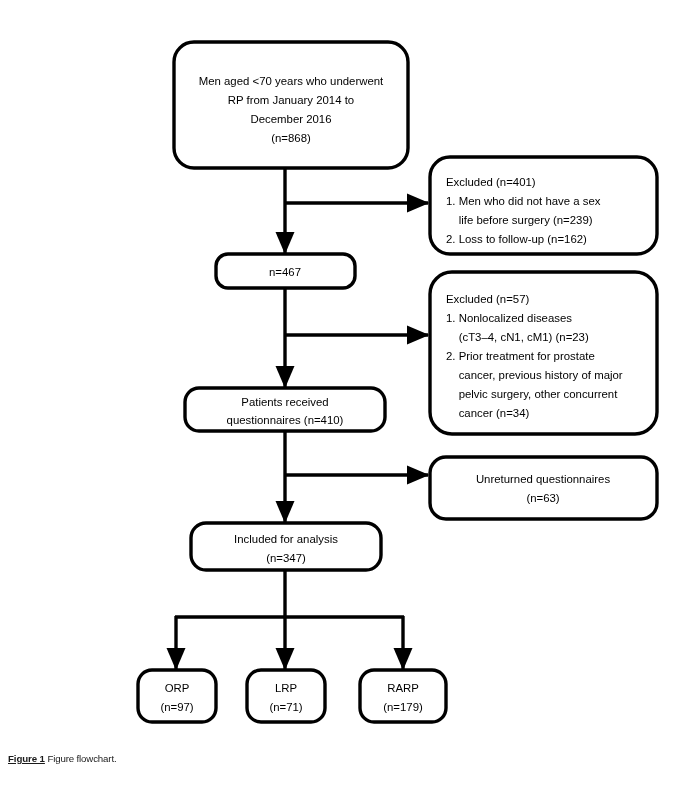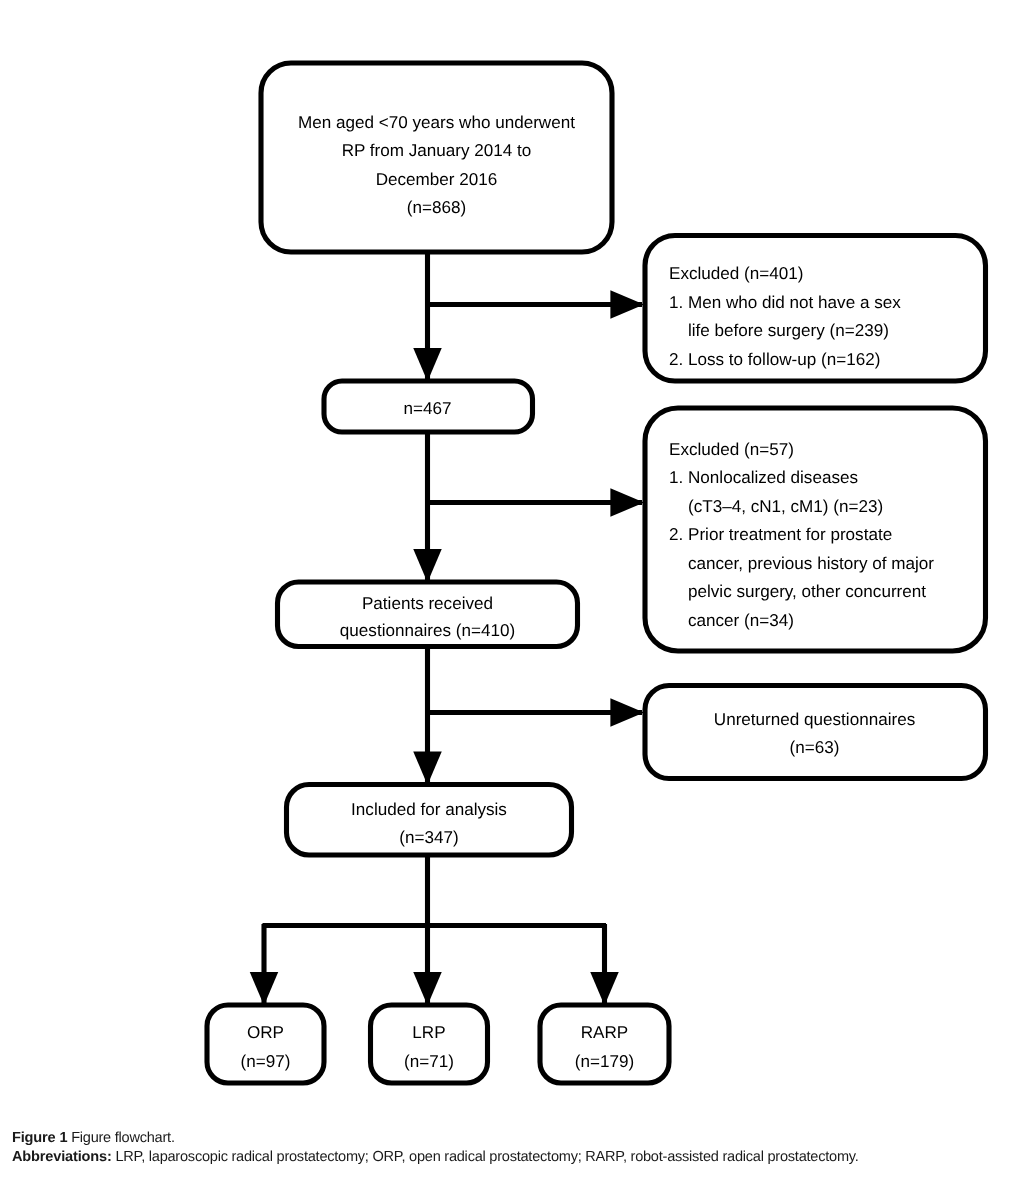--- a/index.html
+++ b/index.html
@@ -38,20 +38,21 @@
     font-size: 10.1px;
     line-height: 13.2px;
     color: #1a1a1a;
   }
   .caption-line { white-space: nowrap; }
   .caption-lead {
     font-weight: bold;
     font-family: "Liberation Sans", sans-serif;
     font-size: 9.7px;
     letter-spacing: -0.1px;
+    text-decoration: underline;
   }
   .caption-rest {
     font-family: "Liberation Sans", sans-serif;
     font-size: 9.7px;
     letter-spacing: -0.15px;
   }
 </style>
 </head>
 <body>
 
@@ -151,17 +152,13 @@
     <text class="node-text centered" x="403" y="692">RARP</text>
     <text class="node-text centered" x="403" y="711">(n=179)</text>
   </g>
 </svg>
 
 <div class="caption-block">
   <div class="caption-line">
     <span class="caption-lead">Figure 1</span>
     <span class="caption-rest">Figure flowchart.</span>
   </div>
-  <div class="caption-line">
-    <span class="caption-lead">Abbreviations:</span>
-    <span class="caption-rest">LRP, laparoscopic radical prostatectomy; ORP, open radical prostatectomy; RARP, robot-assisted radical prostatectomy.</span>
-  </div>
 </div>
 
 </body></html>

